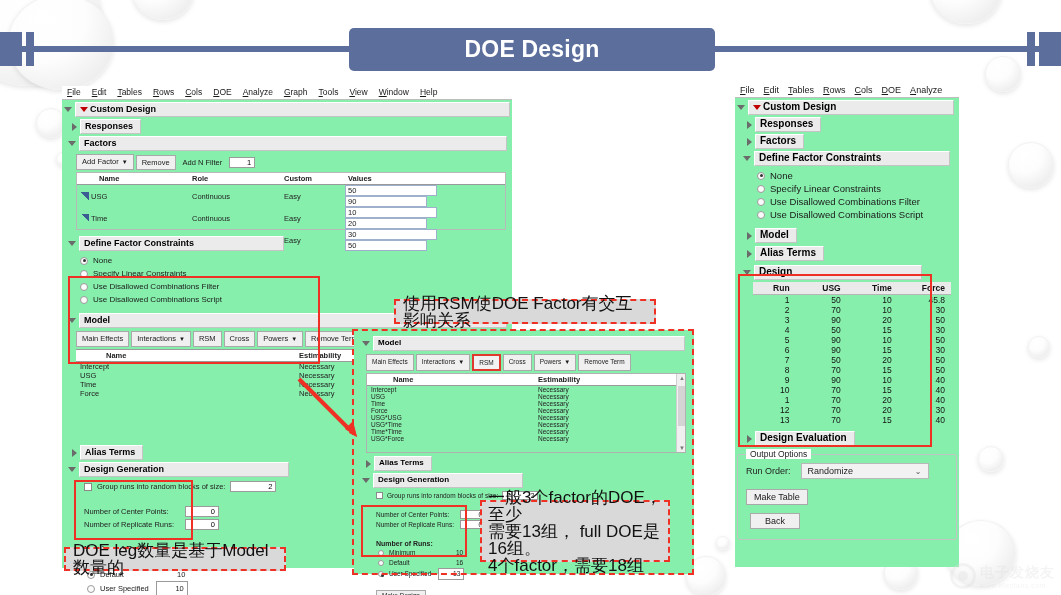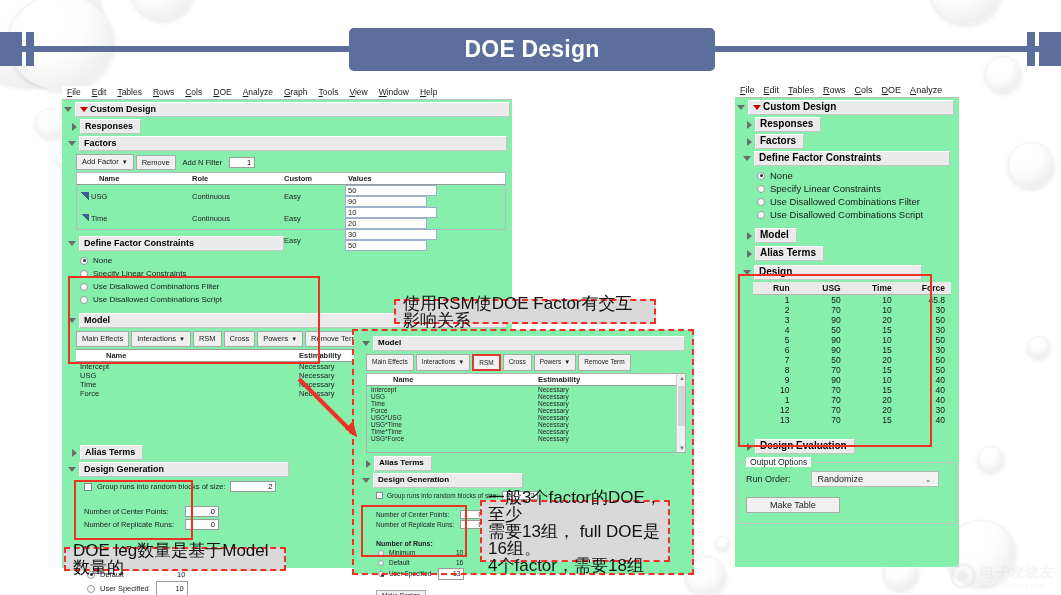--- a/index.html
+++ b/index.html
@@ -157,21 +157,21 @@
   .group-legend {
     position:absolute; top:-6px; left:8px; background:#fff; padding:0 4px;
     font-size:8.5px; color:#222;
   }
   .select {
     border:1px solid #b8b8b8; background:#f2f2f2; font-size:9px; color:#222;
     padding:2px 6px; display:flex; justify-content:space-between; align-items:center;
     min-width:128px;
   }
   .bigbtn {
-    background:#f0f0f0; border:1px solid #a9a9a9; font-size:9px; padding:2px 23px;
+    background:#f0f0f0; border:1px solid #a9a9a9; font-size:9px; padding:2px 7px;
     display:inline-block; color:#1a1a1a;
   }
 
   
   .wm {
     position:absolute; right:6px; bottom:6px; z-index:8; opacity:0.30;
     display:flex; align-items:center; gap:4px; pointer-events:none;
   }
   .wm-ring { width:26px;height:26px;border-radius:50%;border:3px solid #dcdcdc; position:relative;}
   .wm-ring::after{content:"";position:absolute;left:5px;top:5px;width:10px;height:10px;border-radius:50%;background:#dcdcdc;}
@@ -672,37 +672,40 @@
           <tr>
             <td>13</td>
             <td>70</td>
             <td>15</td>
             <td>40</td>
           </tr>
         </tbody>
     </table>
   </div>
 
-  <div class="outline-row" style="margin-left:12px; margin-top:14px;">
+  <div class="outline-row" style="margin-left:12px; margin-top:6px;">
     <span class="tri"></span>
     <span class="node-title" style="font-size:10px;">Design Evaluation</span>
   </div>
 
   <div class="group">
     <div class="group-legend">Output Options</div>
-    <div style="display:flex; align-items:center; gap:20px;">
+    <div style="display:flex; align-items:center; gap:10px;">
       <span style="font-size:9px; color:#222;">Run Order:</span>
       <span class="select">
         <span>Randomize</span>
         <span style="font-size:8px; color:#555;">⌄</span>
       </span>
     </div>
     <div style="margin-top:7px;">
       <span class="bigbtn">Make Table</span>
     </div>
+    <div style="margin-top:5px; margin-left:4px;">
+      <span class="bigbtn" style="padding:2px 14px;">Back</span>
+    </div>
   </div>
 </div>
 
 <div class="redbox" style="left:738px; top:274px; width:194px; height:173px;"></div>
 
 <div class="callout" style="left:394px; top:299px; width:262px; height:25px;">
   <span class="ctext">使用RSM使DOE Factor有交互影响关系</span>
 </div>
 
 <div class="callout" style="left:64px; top:547px; width:222px; height:24px;">

